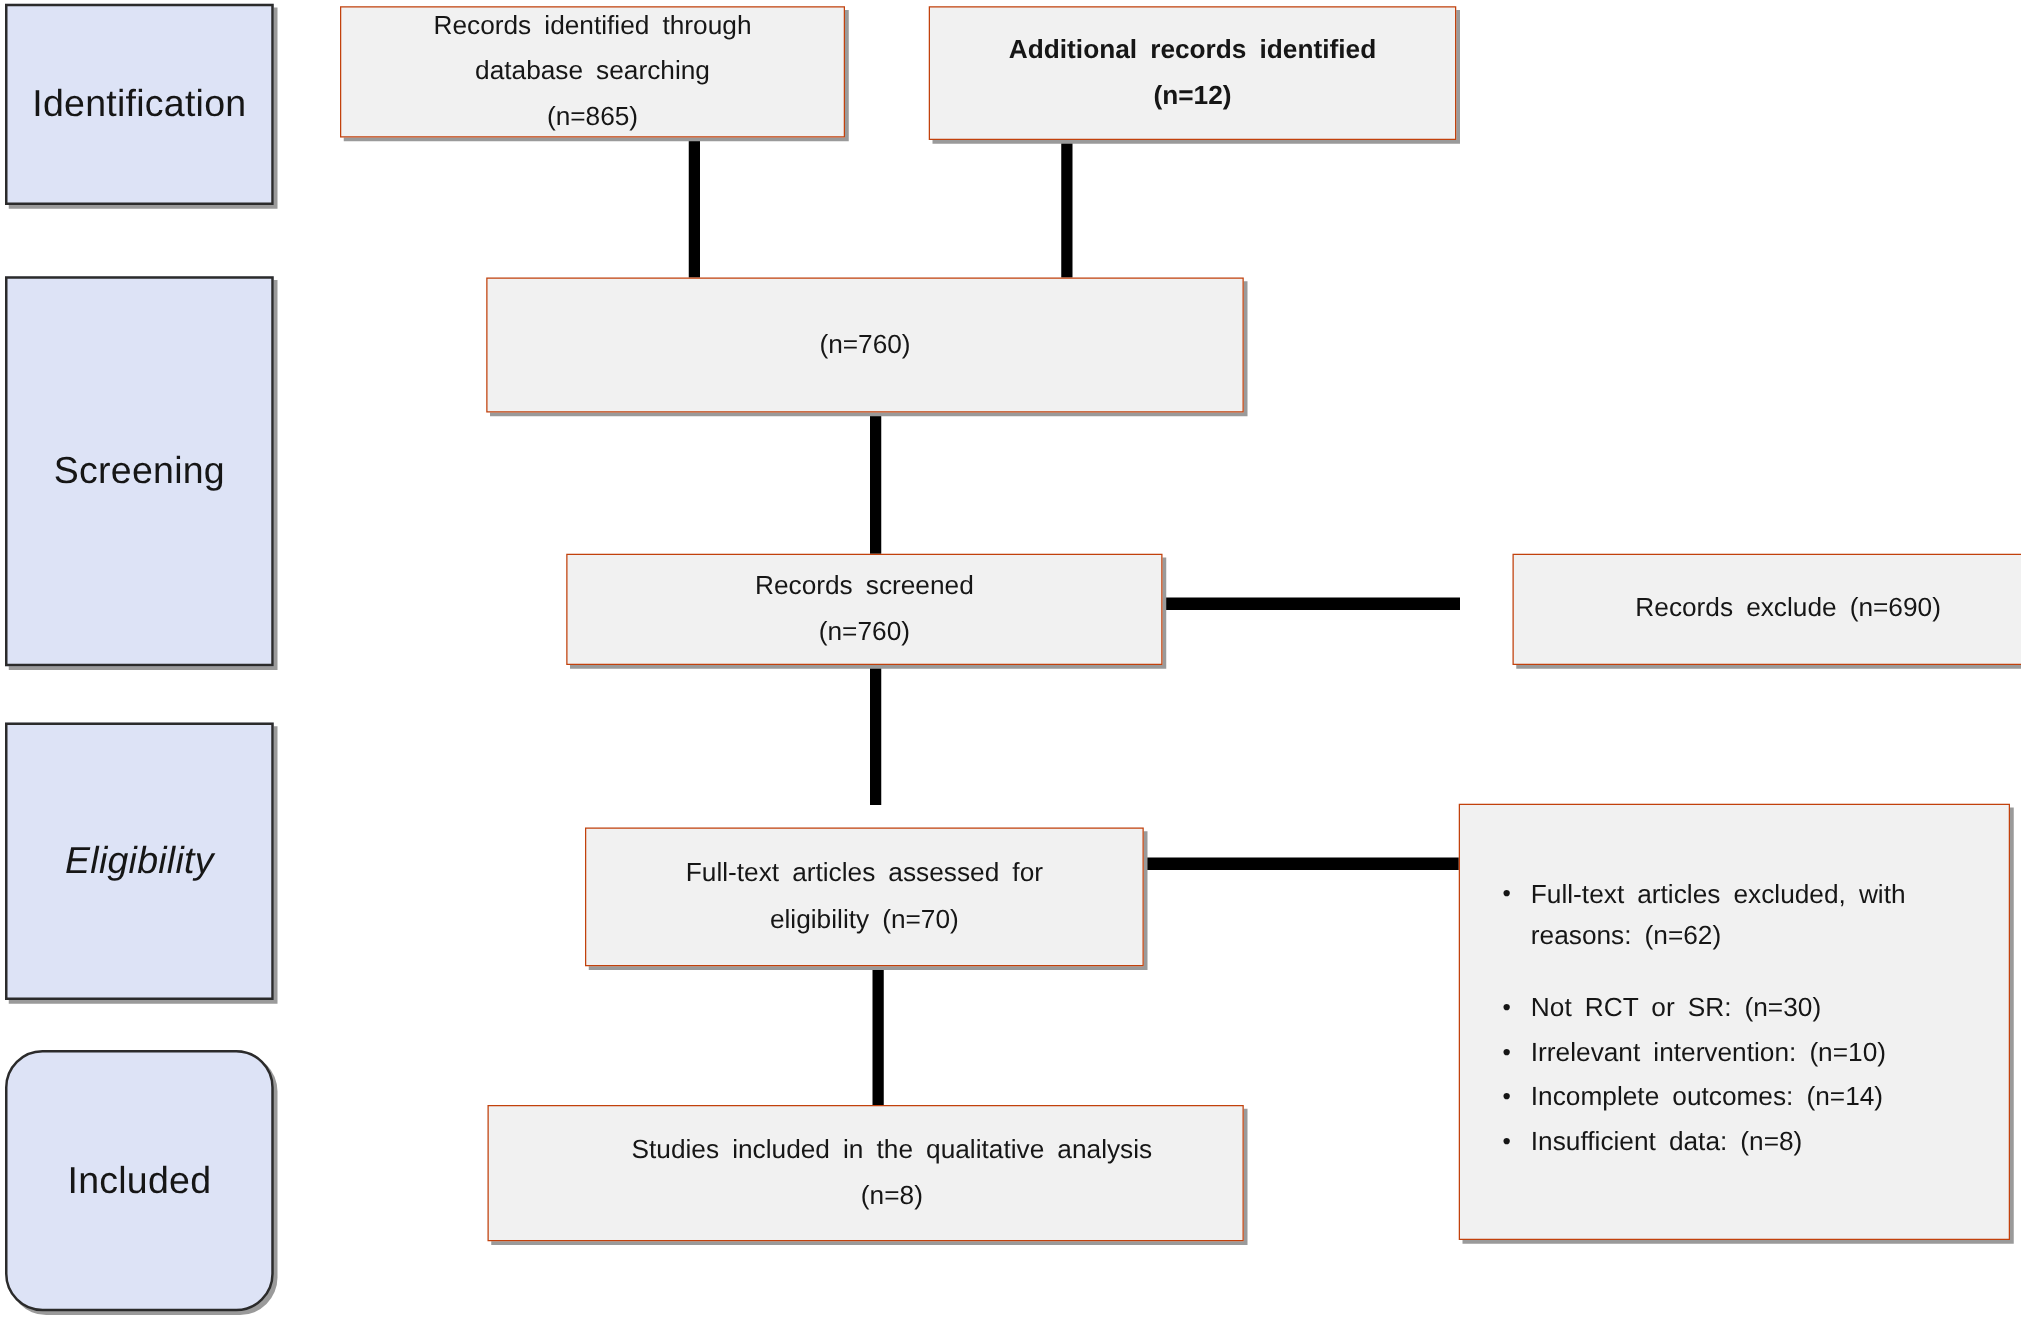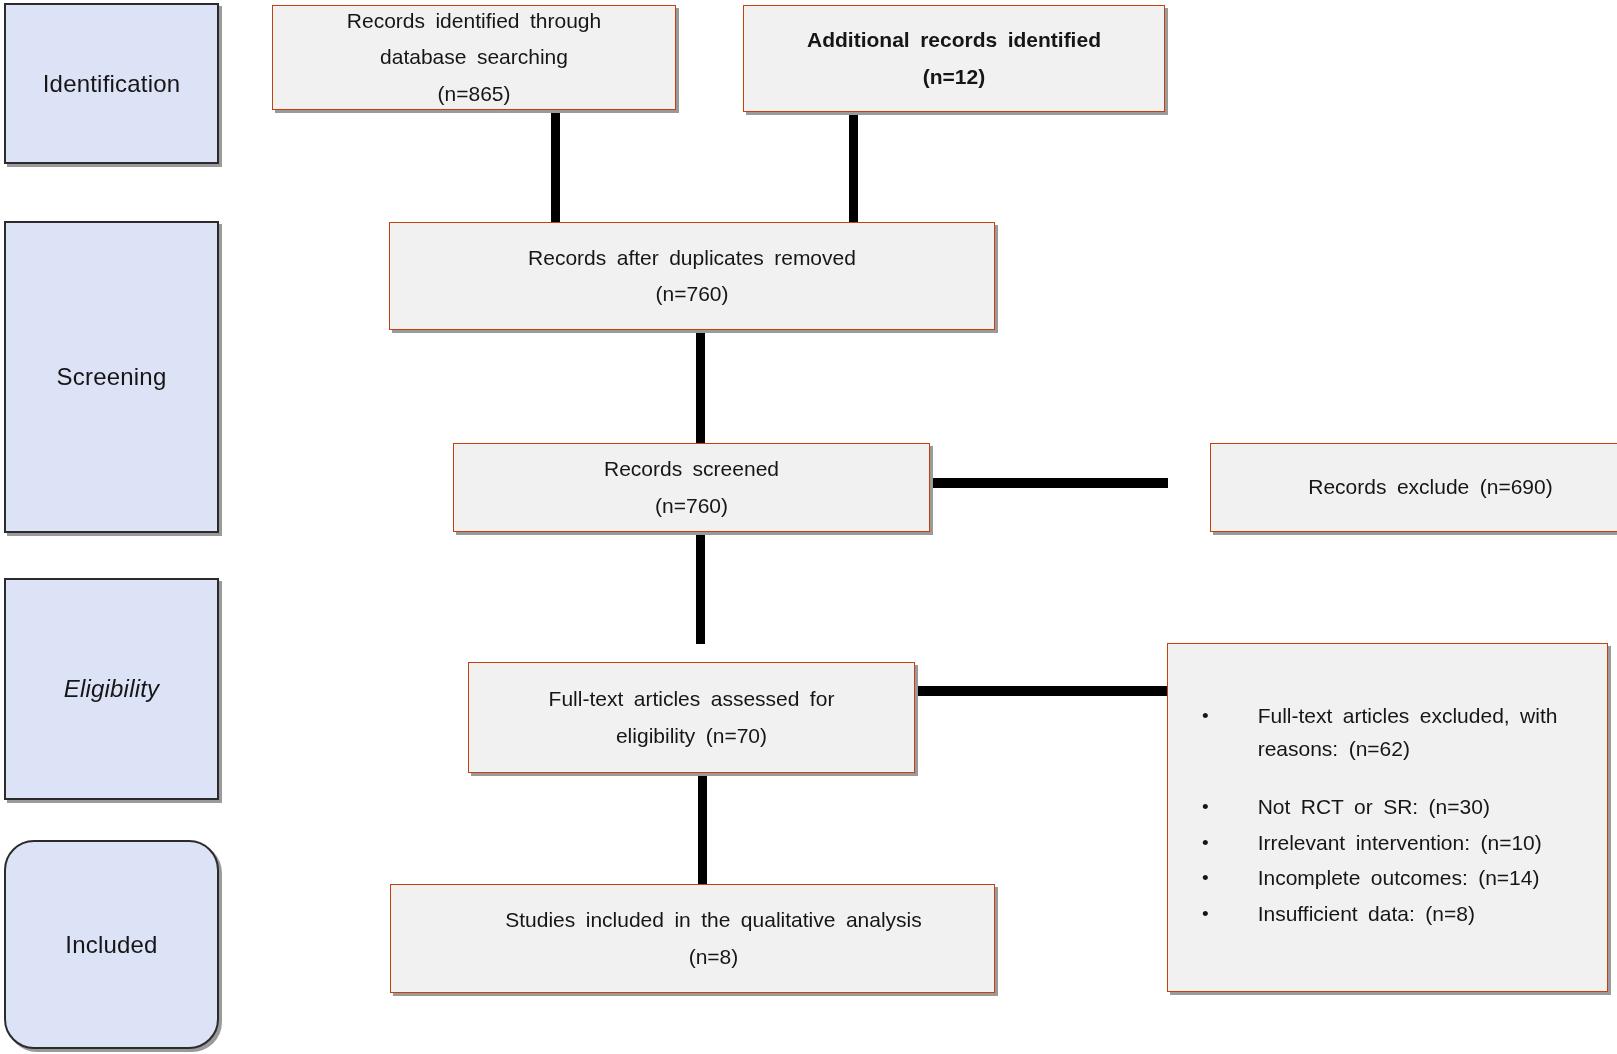--- a/index.html
+++ b/index.html
@@ -6,21 +6,21 @@
   .canvas {
     position:relative; width:1617px; height:1054px; background:#ffffff;
     font-family:"Liberation Sans","DejaVu Sans",sans-serif; color:#161616;
     overflow:hidden;
   }
   .stage {
     position:absolute; box-sizing:border-box;
     background:#dde3f6; border:2px solid #2b2b2b;
     box-shadow:3px 3px 0 #9a9a9a;
     display:flex; align-items:center; justify-content:center;
-    font-size:24px; letter-spacing:.2px;
+    font-size:30px; letter-spacing:.2px;
   }
   .fbox {
     position:absolute; box-sizing:border-box;
     background:#f1f1f1; border:1px solid #c2410c;
     box-shadow:3px 3px 0 #9a9a9a;
     display:flex; flex-direction:column; align-items:center; justify-content:center;
     text-align:center; font-size:21px; line-height:1.72; word-spacing:.22em;
   }
   .vline,.hline { position:absolute; background:#000000; }
 
@@ -42,21 +42,21 @@
   
   .box-exclusion-reasons {
     left:1167px; top:643px; width:441px; height:349px;
     align-items:flex-start; justify-content:flex-start; text-align:left;
     padding:56px 16px 0 34px; line-height:1.55;
   }
   .box-exclusion-reasons ul { list-style:none; margin:0; padding:0; }
   .box-exclusion-reasons li { display:flex; gap:16px; margin:0 0 3px 0; }
   .box-exclusion-reasons li.first { margin-bottom:26px; }
   .dot { flex:0 0 auto; font-size:19px; line-height:1.7; }
-  .li-text { flex:1 1 auto;margin-left:33px; }
+  .li-text { flex:1 1 auto; }
 
   
   .c-a-c { left:551px; top:109px; width:9px;  height:114px; }
   .c-b-c { left:849px; top:111px; width:9px;  height:112px; }
   .c-c-d { left:696px; top:329px; width:9px;  height:115px; }
   .c-d-f { left:696px; top:531px; width:9px;  height:113px; }
   .c-f-h { left:698px; top:753px; width:9px;  height:132px; }
   .c-d-e { left:929px; top:478px; width:239px; height:10px; }
   .c-f-g { left:914px; top:686px; width:254px; height:10px; }
 </style>
@@ -91,21 +91,20 @@
     <span>database searching</span>
     <span>(n=865)</span>
   </div>
 
   <div class="fbox box-other-sources">
     <span>Additional records identified</span>
     <span>(n=12)</span>
   </div>
 
   <div class="fbox box-after-duplicates">
-    <span>Records after duplicates removed</span>
     <span>(n=760)</span>
   </div>
 
   <div class="fbox box-screened">
     <span>Records screened</span>
     <span>(n=760)</span>
   </div>
 
   <div class="fbox box-excluded">
     <span>Records exclude (n=690)</span>

